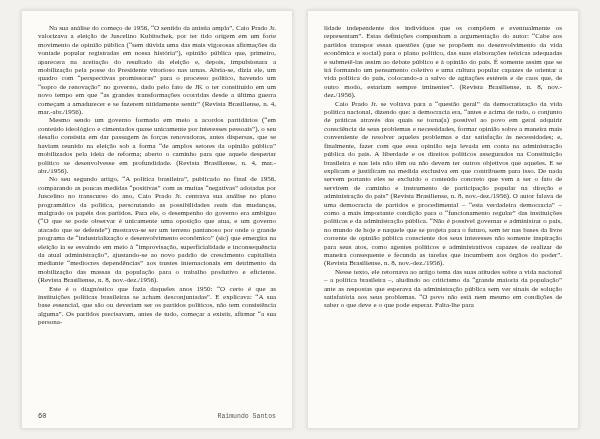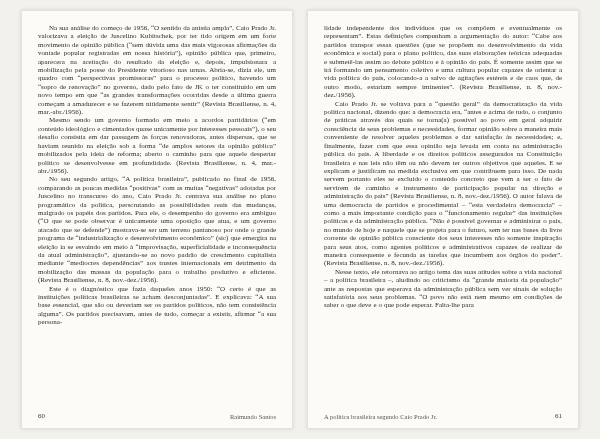--- a/index.html
+++ b/index.html
@@ -46,21 +46,21 @@
   }
   .text-block p.no-indent {
     text-indent: 0;
   }
   .page-footer {
     display: flex;
     justify-content: space-between;
     align-items: center;
     margin-top: auto;
     padding-top: 6px;
-    font-family: Liberation Serif, serif;
+    font-family: Liberation Mono, monospace;
     font-size: 6.5px;
     color: #4c4a45;
   }
   .page-number {
     font-size: 7px;
     color: #3a3834;
   }
   .running-footer {
     color: #5a5852;
   }
@@ -82,19 +82,15 @@
       <span class="running-footer">Raimundo Santos</span>
     </div>
   </div>
 
   <div class="page">
     <div class="text-block">
       <p class="no-indent">lidade independente dos indivíduos que os compõem e eventualmente os representam”. Estas definições compunham a argumentação do autor: “Cabe aos partidos transpor essas questões (que se propõem no desenvolvimento da vida econômica e social) para o plano político, das suas elaborações teóricas adequadas e submetê-las assim ao debate público e à opinião do país. É somente assim que se irá formando um pensamento coletivo e uma cultura popular capazes de orientar a vida política do país, colocando-a a salvo de agitações estéreis e de caos que, de outro modo, estariam sempre iminentes”. (Revista Brasiliense, n. 8, nov.-dez./1956).</p>
       <p>Caio Prado Jr. se voltava para a “questão geral” da democratização da vida política nacional, dizendo que: a democracia era, “antes e acima de tudo, o conjunto de práticas através das quais se torna(a) possível ao povo em geral adquirir consciência de seus problemas e necessidades, formar opinião sobre a maneira mais conveniente de resolver aqueles problemas e dar satisfação às necessidades; e, finalmente, fazer com que essa opinião seja levada em conta na administração pública do país. A liberdade e os direitos políticos assegurados na Constituição brasileira e nas leis não têm ou não devem ter outros objetivos que aqueles. E se explicam e justificam na medida exclusiva em que contribuem para isso. De nada servem portanto eles se excluído o conteúdo concreto que vem a ser o fato de servirem de caminho e instrumento de participação popular na direção e administração do país” (Revista Brasiliense, n. 8, nov.-dez./1956). O autor falava de uma democracia de partidos e procedimental – “esta verdadeira democracia” – como a mais importante condição para o “funcionamento regular” das instituições políticas e da administração pública. “Não é possível governar e administrar o país, no mundo de hoje e naquele que se projeta para o futuro, sem ter nas bases da livre corrente de opinião pública consciente dos seus interesses não somente inspiração para seus atos, como agentes políticos e administrativos capazes de realizar de maneira consequente e fecunda as tarefas que incumbem aos órgãos do poder”. (Revista Brasiliense, n. 8, nov.-dez./1956).</p>
       <p>Nesse texto, ele retornava ao artigo tema das suas atitudes sobre a vida nacional – a política brasileira –, aludindo ao criticismo da “grande maioria da população” ante as respostas que esperava da administração pública sem ver sinais de solução satisfatória aos seus problemas. “O povo não está nem mesmo em condições de saber o que deve e o que pode esperar. Falta-lhe para</p>
     </div>
-    <div class="page-footer">
-      <span class="running-footer">A política brasileira segundo Caio Prado Jr.</span>
-      <span class="page-number">61</span>
-    </div>
   </div>
 
 </div>
 
 </body></html>

